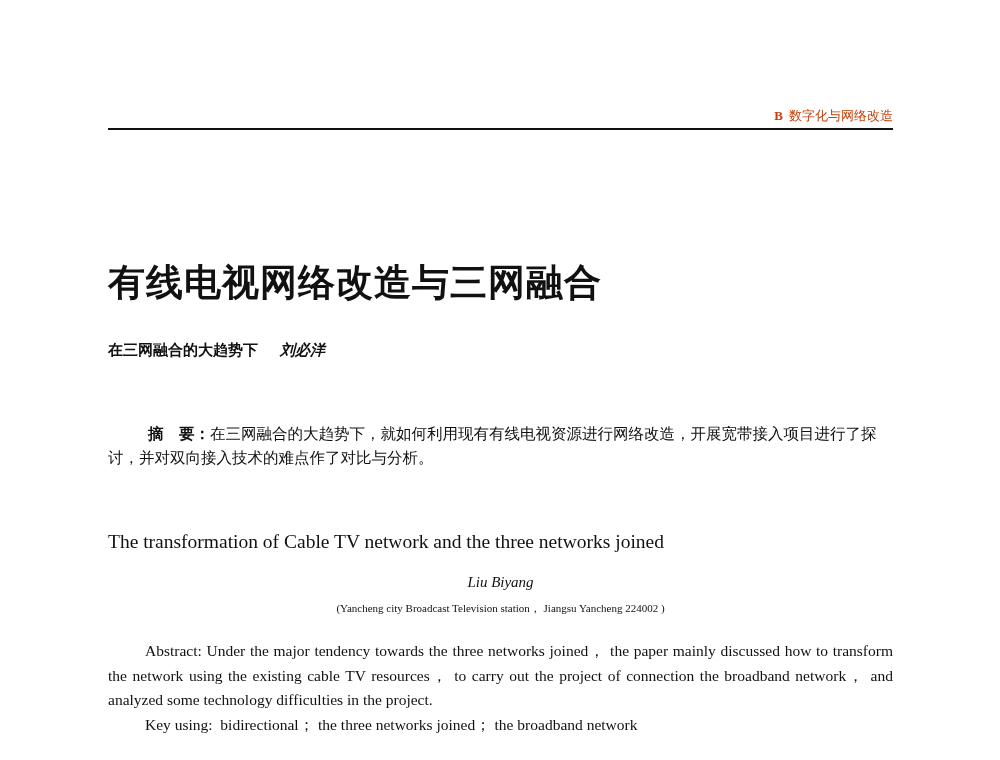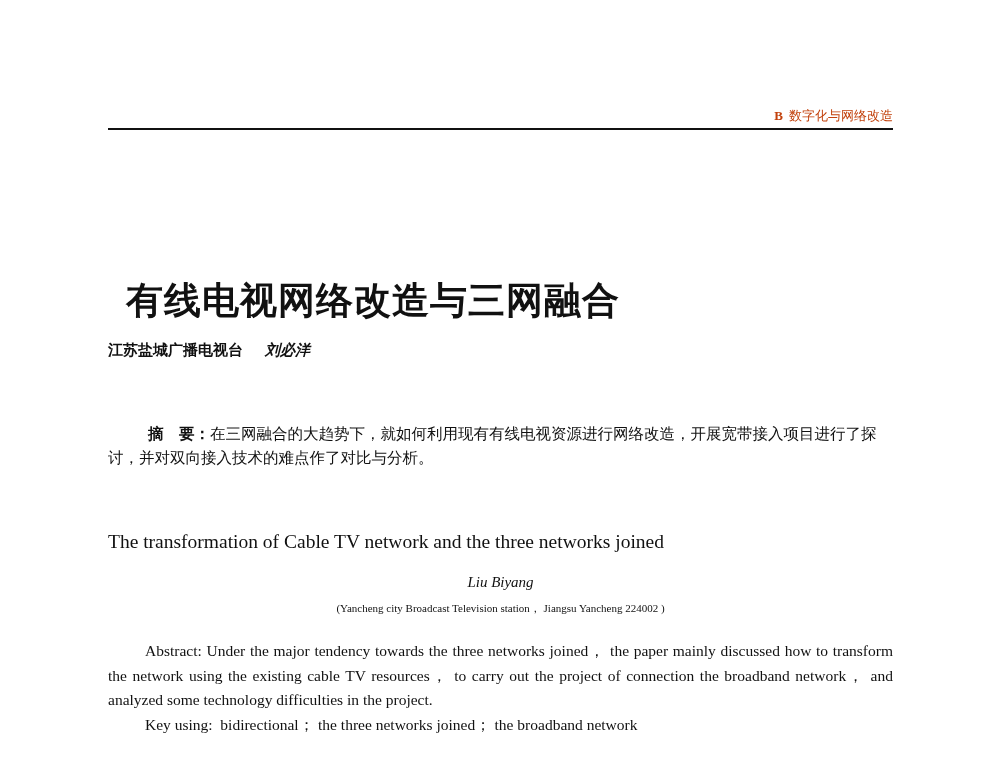--- a/index.html
+++ b/index.html
@@ -56,24 +56,24 @@
     .en-abstract .indent { text-indent: 37px; }
   </style>
 </head>
 <body>
 
 <div class="running-header">
   <span class="sec">B</span><span>数字化与网络改造</span>
 </div>
 <div class="header-rule"></div>
 
-<h1 class="title" style="margin:18px;">有线电视网络改造与三网融合</h1>
+<h1 class="title" style="margin:0;">有线电视网络改造与三网融合</h1>
 
 <div class="affil-line">
-  <span>江苏盐城广播电视台</span><span class="author">刘必洋</span>
+  <span>在三网融合的大趋势下</span><span class="author">刘必洋</span>
 </div>
 
 <div class="cn-abstract">
   <p class="indent"><span class="lbl">摘　要：</span><span>在三网融合的大趋势下，就如何利用现有有线电视资源进行网络改造，开展宽带接入项目进行了探讨，并对双向接入技术的难点作了对比与分析。</span></p>
 </div>
 
 <div class="en-title">The transformation of Cable TV network and the three networks joined</div>
 <div class="en-author">Liu Biyang</div>
 <div class="en-affil">(Yancheng city Broadcast Television station， Jiangsu Yancheng 224002 )</div>
 

